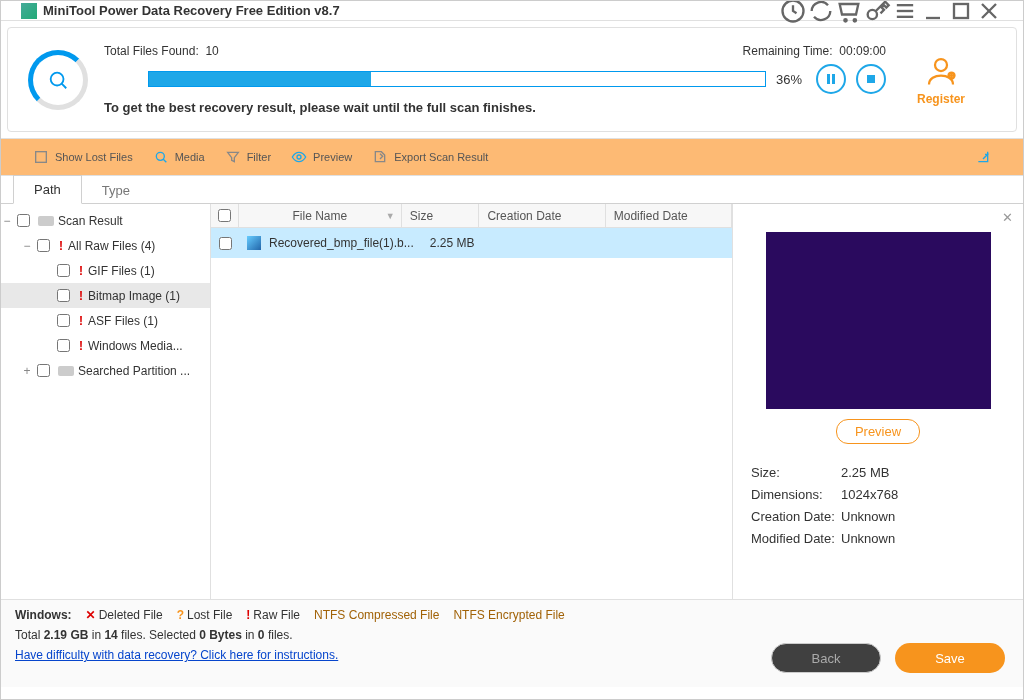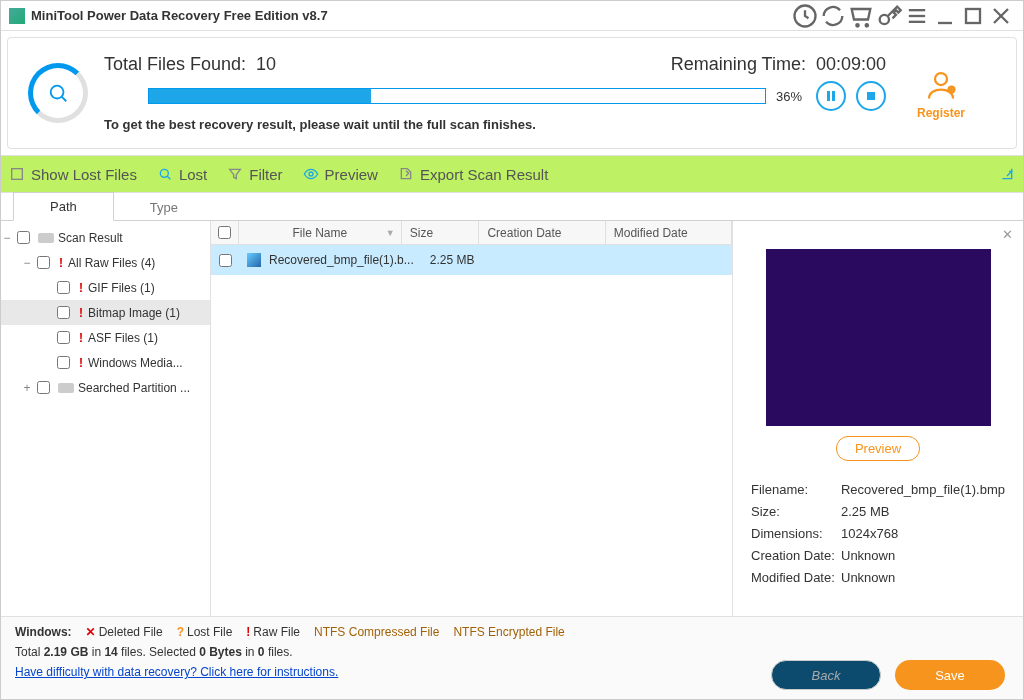--- a/index.html
+++ b/index.html
@@ -1,39 +1,39 @@
 <!DOCTYPE html>
 <html><head>
 <meta charset="utf-8">
 <style>
 * { box-sizing: border-box; margin: 0; padding: 0; font-family: "Segoe UI", Tahoma, sans-serif; }
 body { width: 1024px; height: 700px; background: #fff; font-size: 12px; color: #333; overflow: hidden; border: 1px solid #ccc; }
-.titlebar { height: 30px; display: flex; align-items: center; padding: 0 8px; border-bottom: 1px solid #e0e0e0; }
+.titlebar { height: 20px; display: flex; align-items: center; padding: 0 20px; border-bottom: 1px solid #e0e0e0; }
 .titlebar .logo { width: 16px; height: 16px; background: linear-gradient(135deg, #4a9 0%, #2a7 100%); margin-right: 6px; }
 .titlebar .title { flex: 1; font-size: 13px; font-weight: bold; }
 .titlebar .tbtn { width: 28px; height: 24px; display: flex; align-items: center; justify-content: center; color: #666; cursor: pointer; }
 .scan-panel { display: flex; align-items: center; padding: 16px 20px; border: 1px solid #e0e0e0; margin: 6px; border-radius: 4px; }
 .spinner { width: 60px; height: 60px; border: 5px solid #0099ee; border-bottom-color: #e0e0e0; border-right-color: #e0e0e0; border-radius: 50%; display: flex; align-items: center; justify-content: center; color: #0099ee; margin-right: 16px; }
 .spinner svg { width: 22px; height: 22px; }
 .scan-body { flex: 1; }
-.scan-row { display: flex; justify-content: space-between; font-size: 18px; margin-bottom: 6px; }
+.scan-row { display: flex; justify-content: space-between; font-size: 12px; margin-bottom: 6px; }
 .progress-wrap { display: flex; align-items: center; gap: 10px; padding-left: 44px; }
 .progress { flex: 1; height: 16px; border: 1px solid #0099ee; background: #fff; position: relative; }
 .progress-fill { height: 100%; background: #1ea7e8; width: 36%; }
 .pct { font-size: 13px; min-width: 30px; }
 .cbtn { width: 30px; height: 30px; border: 2px solid #1ea7e8; border-radius: 50%; display: flex; align-items: center; justify-content: center; color: #1ea7e8; cursor: pointer; }
 .scan-msg { font-size: 13px; font-weight: bold; margin-top: 6px; }
 .register { width: 110px; text-align: center; color: #f7941d; font-weight: bold; }
 .register svg { width: 36px; height: 36px; }
-.toolbar { height: 38px; display: flex; align-items: center; padding: 0 8px; gap: 20px; border-top: 1px solid #e0e0e0; border-bottom: 1px solid #e0e0e0; background: #bef264; font-size: 15px; color: #555; }
+.toolbar { height: 38px; display: flex; align-items: center; padding: 0 32px; gap: 20px; border-top: 1px solid #e0e0e0; border-bottom: 1px solid #e0e0e0; background: #fdba74; font-size: 11px; color: #555; }
 .toolbar .tool { display: flex; align-items: center; gap: 6px; cursor: pointer; }
 .toolbar .tool svg { width: 16px; height: 16px; }
 .toolbar .spacer { flex: 1; }
 .tabs { height: 28px; display: flex; align-items: flex-end; padding-left: 12px; background: #fff; border-bottom: 1px solid #d0d0d0; }
-.tab { padding: 6px 36px; border: 1px solid #d0d0d0; border-bottom: none; background: #fafafa; cursor: pointer; position: relative; top: 1px; font-size: 13px; text-align: right;}
+.tab { padding: 6px 20px; border: 1px solid #d0d0d0; border-bottom: none; background: #fafafa; cursor: pointer; position: relative; top: 1px; font-size: 13px; text-align: right;}
 .tab.active { background: #fff; border-bottom: 1px solid #fff; }
 .tab.inactive { border: none; background: transparent; color: #777; }
 .workspace { display: flex; height: 395px; }
 .tree { width: 210px; border-right: 1px solid #e0e0e0; overflow: auto; padding-top: 4px; }
 .tree .node { display: flex; align-items: center; height: 25px; padding: 0 4px; cursor: pointer; white-space: nowrap; overflow: hidden; text-overflow: ellipsis;}
 .tree .node.selected { background: #e8e8e8; }
 .tree .exp { width: 12px; text-align: center; color: #888; display:inline-block;}
 .tree input[type=checkbox]{ width:13px; height:13px; margin: 0 4px; vertical-align: middle;}
 .tree .drv-icon { width: 16px; height: 10px; background: #ccc; border-radius: 2px; margin: 0 4px; display: inline-block; }
 .tree .f-icon { width: 6px; color: #d00; font-weight: bold; margin: 0 4px; display:inline-block; text-align:center;}
@@ -61,21 +61,21 @@
 .legend b { font-weight: bold; }
 .legend span.entry{ display:flex; align-items:center; gap:3px;}
 .legend .x{ color:#d00; font-weight:bold;}
 .legend .q{ color:#f7941d; font-weight:bold;}
 .legend .ex{ color:#d00; font-weight:bold;}
 .legend .g{ color:#a16207;}
 .totals { font-size: 12px; margin-bottom: 6px; }
 .helplink{ color:#0645cc; text-decoration: underline; cursor:pointer;}
 .footerbtns{ position:absolute; right:18px; bottom:14px; display:flex; gap:14px;}
 .btn{ width:110px; height:30px; border-radius:15px; display:flex; align-items:center; justify-content:center; font-size:13px; cursor:pointer;}
-.btn.back{ border:1px solid #ccc; color:#aaa; background:#0c4a6e;font-style:italic;}
+.btn.back{ border:1px solid #ccc; color:#aaa; background:#404040;}
 .btn.save{ background:#f7941d; color:#fff; border:none;}
 .sorticon{ position:absolute; right:6px; color:#aaa; font-size:9px;}
 </style>
 </head>
 <body>
 
 <div class="titlebar">
   <div class="logo"></div>
   <div class="title">MiniTool Power Data Recovery Free Edition v8.7</div>
   <div class="tbtn">
@@ -176,21 +176,21 @@
       <svg viewBox="0 0 24 24" fill="none" stroke="#888" stroke-width="2">
         <rect x="4" y="4" width="16" height="16"></rect>
       </svg>
       <span>Show Lost Files</span>
     </div>
   <div class="tool">
       <svg viewBox="0 0 24 24" fill="none" stroke="#1ea7e8" stroke-width="2">
         <circle cx="11" cy="11" r="6"></circle>
         <line x1="20" y1="20" x2="15" y2="15"></line>
       </svg>
-      <span>Lost</span>
+      <span>Media</span>
     </div>
   <div class="tool">
       <svg viewBox="0 0 24 24" fill="none" stroke="#888" stroke-width="2">
         <path d="M4 5h16l-6 8v6l-4-2v-4z"></path>
       </svg>
       <span>Filter</span>
     </div>
   <div class="tool">
       <svg viewBox="0 0 24 24" fill="none" stroke="#1ea7e8" stroke-width="2">
         <path d="M2 12s4-7 10-7 10 7 10 7-4 7-10 7-10-7-10-7z"></path>
@@ -287,24 +287,20 @@
       <div class="c c-cdate"></div>
       <div class="c c-mdate"></div>
     </div>
   </div>
 
   <div class="preview">
     <div class="close">✕</div>
     <div class="img"></div>
     <button class="pbtn">Preview</button>
     <div class="meta">
-      <div class="row">
-          <span class="lab">Filename:</span>
-          <span>Recovered_bmp_file(1).bmp</span>
-        </div>
       <div class="row">
           <span class="lab">Size:</span>
           <span>2.25 MB</span>
         </div>
       <div class="row">
           <span class="lab">Dimensions:</span>
           <span>1024x768</span>
         </div>
       <div class="row">
           <span class="lab">Creation Date:</span>

